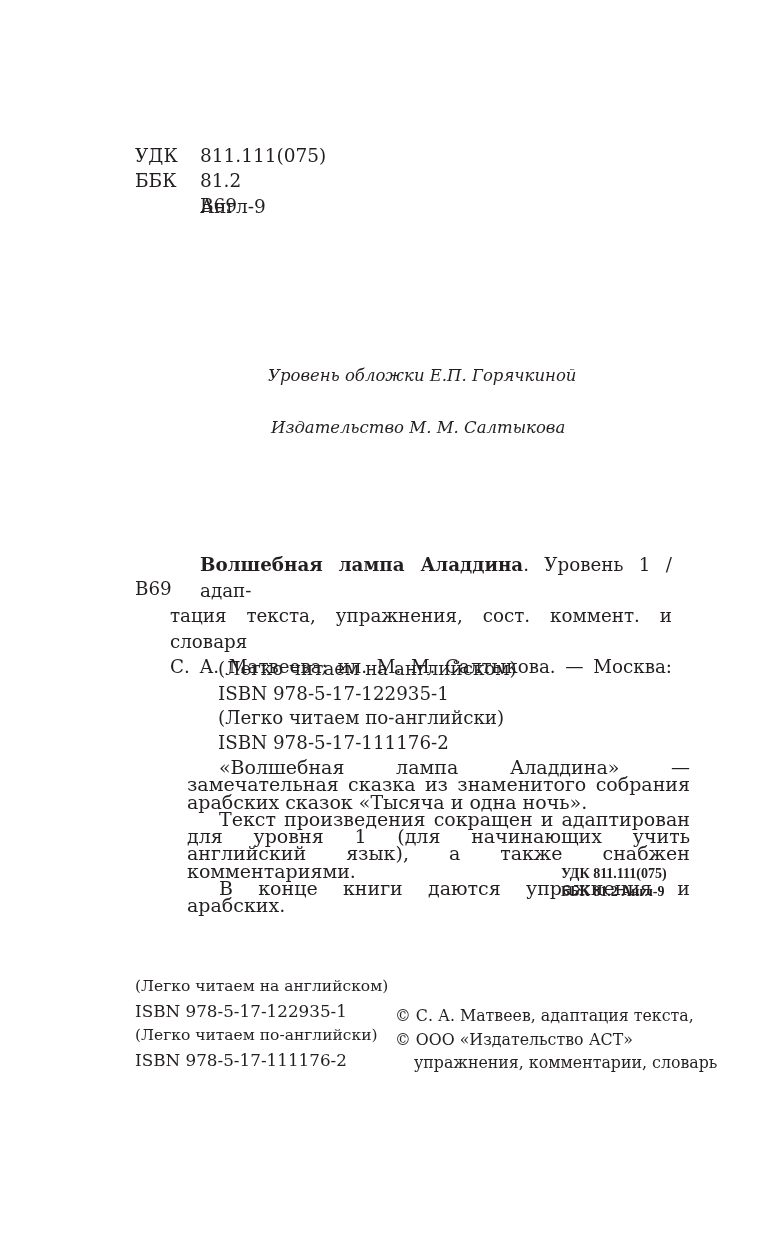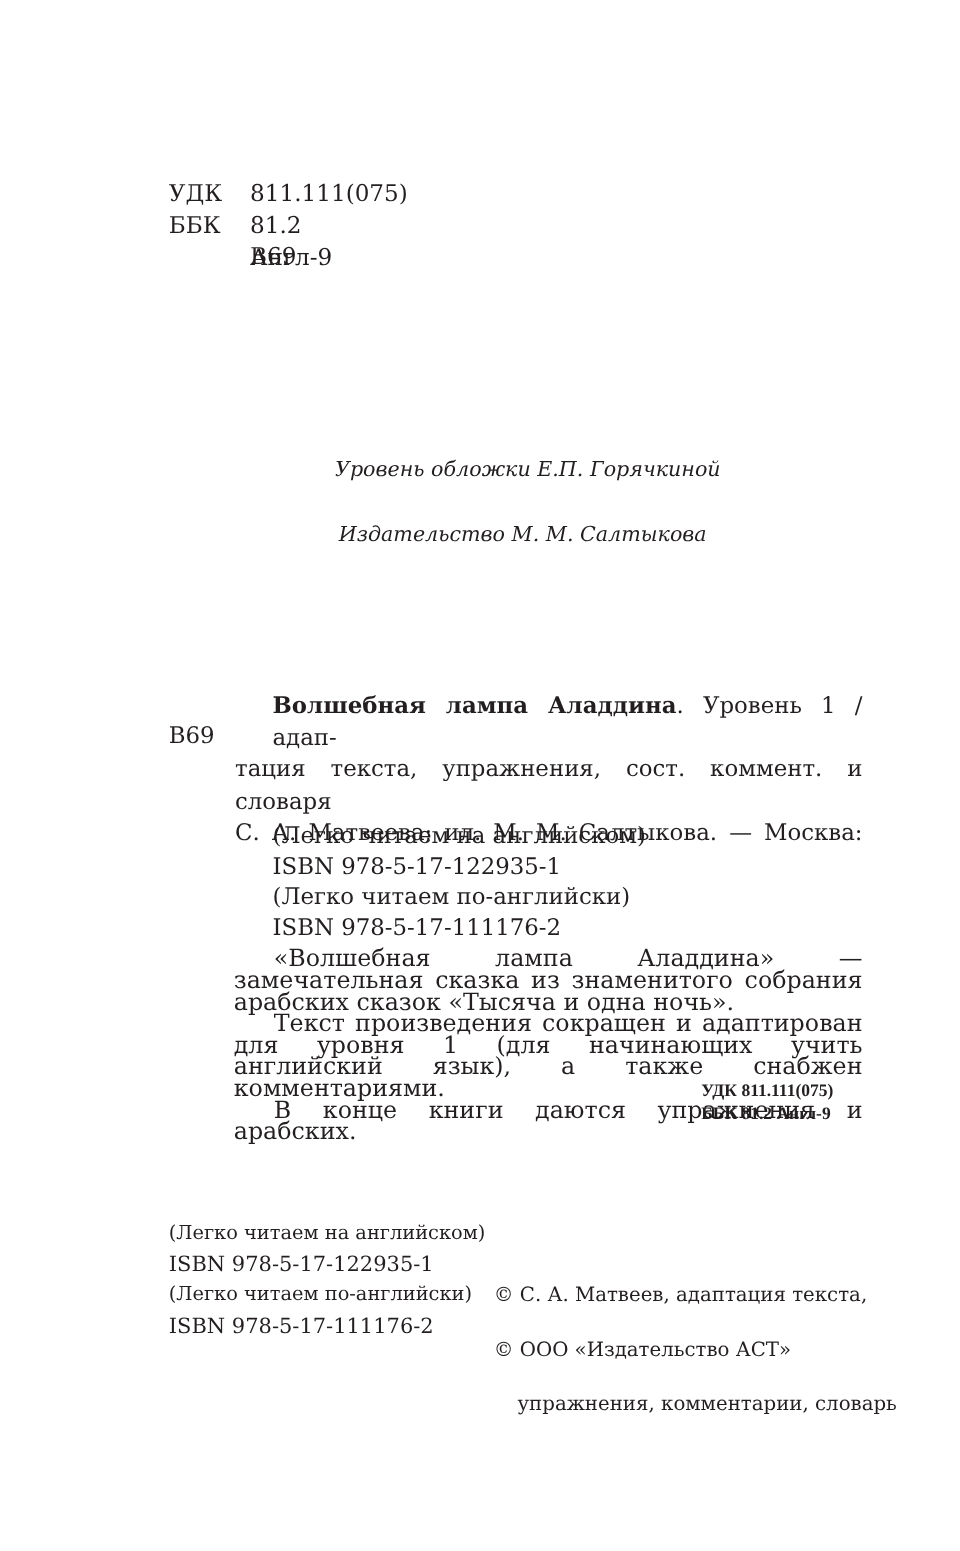--- a/index.html
+++ b/index.html
@@ -25,21 +25,21 @@
     .credit {
       position: absolute;
       font-style: italic;
       font-size: 16.5px;
       white-space: nowrap;
     }
 
     
     .bib {
       position: absolute;
-      left: 218px;
+      left: 200px;
       width: 472px;
       font-size: 18.3px;
       line-height: 25.5px;
     }
     .bib-line { display: block; white-space: nowrap; }
     .bib-line.justify { text-align: justify; text-align-last: justify; white-space: normal; }
     .bib-title { font-weight: bold; }
     .bib-code {
       position: absolute;
       left: 135px;
@@ -87,21 +87,21 @@
     .foot-left .isbn { font-size: 16.8px; }
 
     .foot-right {
       position: absolute;
       left: 395px;
       top: 1004px;
       width: 296px;
       font-size: 15.8px;
       line-height: 23.5px;
     }
-    .foot-right .c-line { white-space: nowrap; margin-top: 20px; }
+    .foot-right .c-line { white-space: nowrap; }
     .foot-right .c-indent { padding-left: 19px; }
     .foot-right .justify { text-align: justify; text-align-last: justify; }
   </style>
 </head>
 <body>
 
 <div>
   <div class="cls-row" style="top:143px;">
     <span class="cls-label">УДК</span>
     <span class="cls-value">811.111(075)</span>

